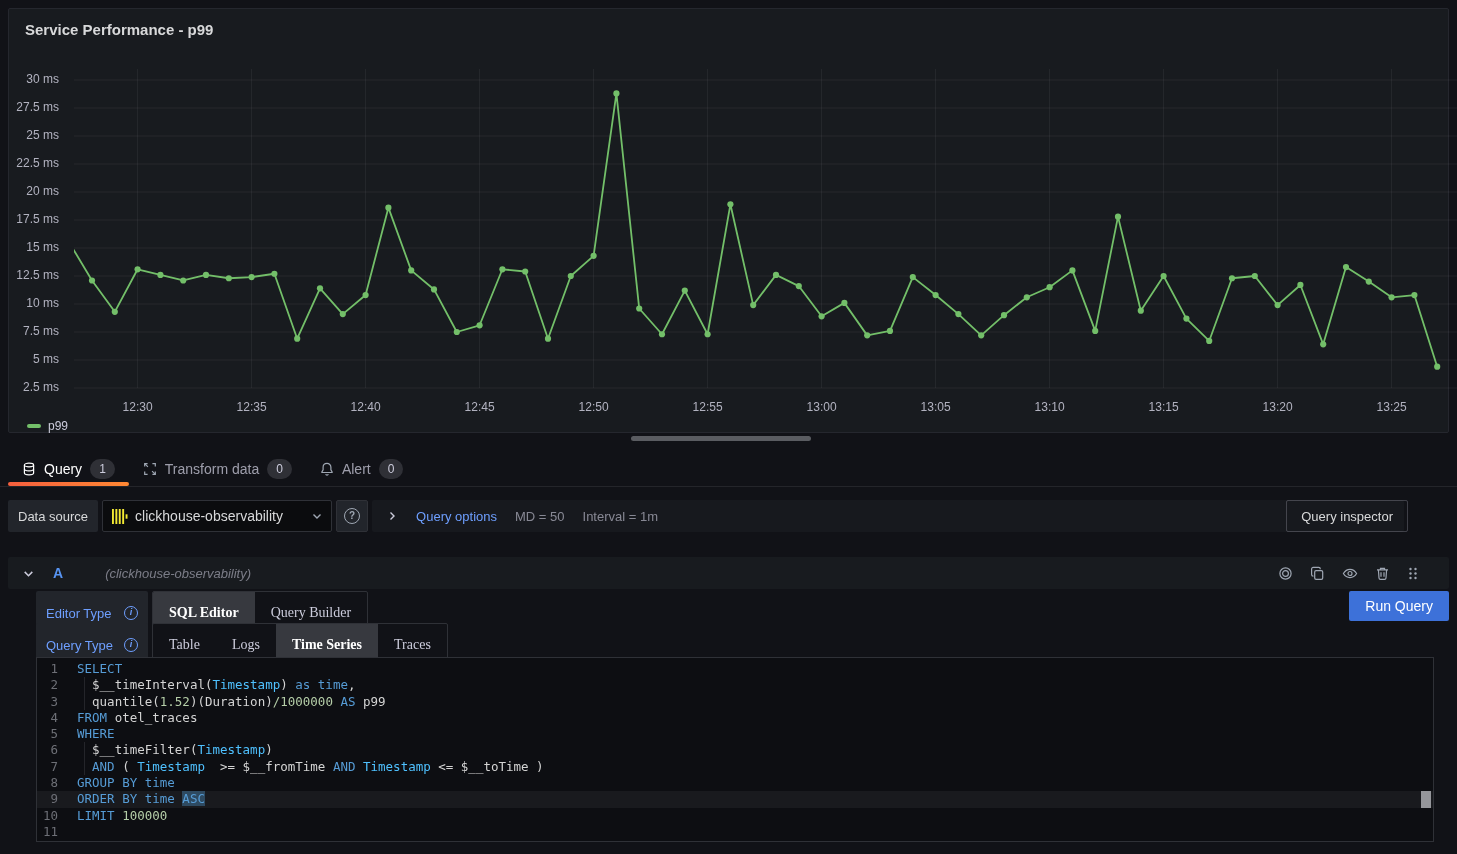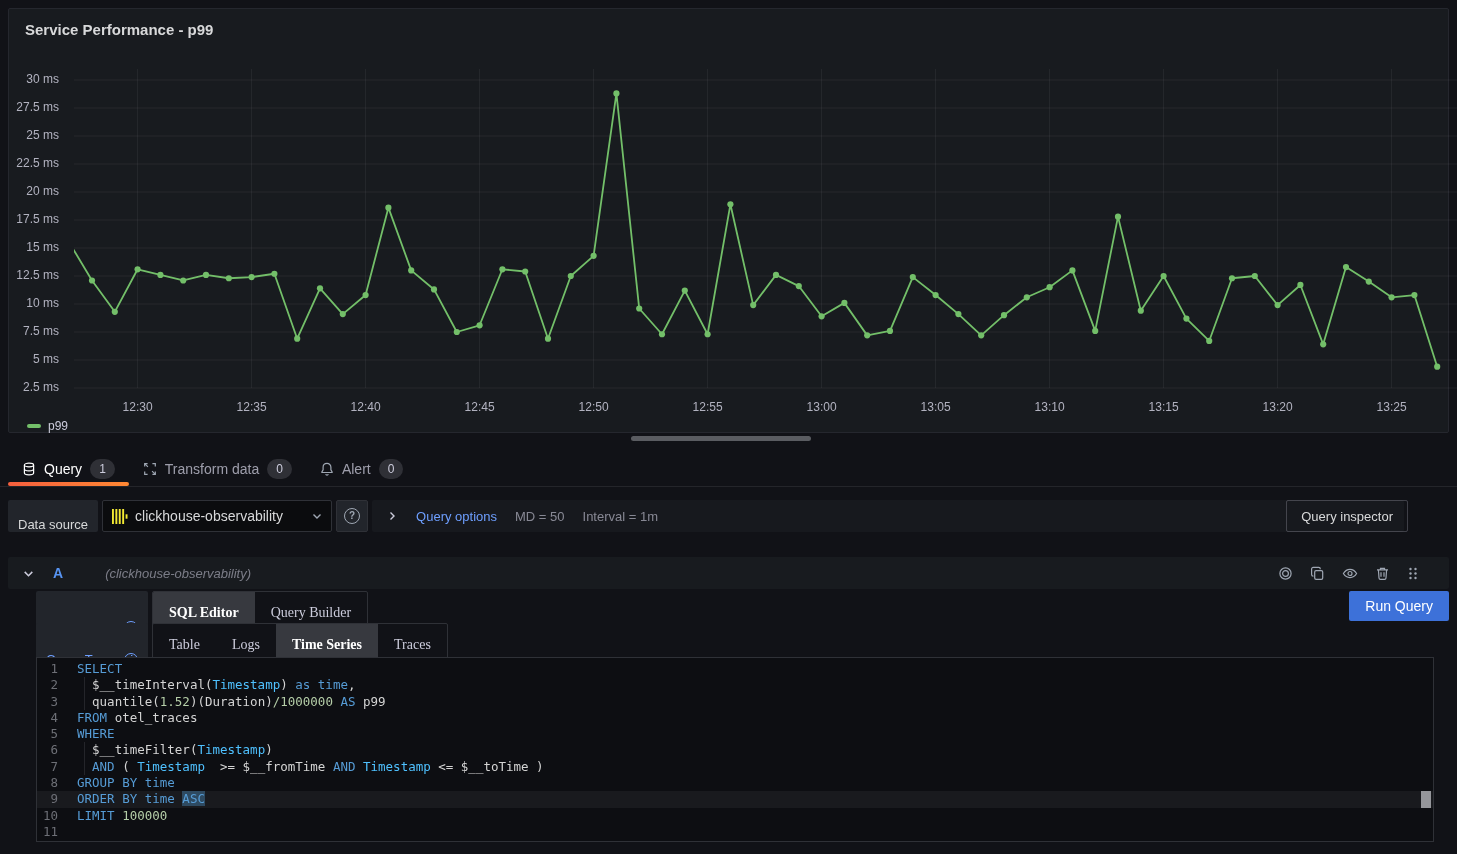--- a/index.html
+++ b/index.html
@@ -30,21 +30,21 @@
   .tab.active { color:#fff; }
   .tab.active .underline { position:absolute; left:0; right:0; bottom:0; height:4px; border-radius:2px;
          background:linear-gradient(90deg,#f55f3e,#ff8833); }
   .badge { background:rgba(204,204,220,.16); color:#ccccdc; font-size:12px; line-height:1;
            padding:4px 9px; border-radius:10px; }
   .tab svg { flex:none; }
   .tabs-divider { position:absolute; left:0; top:486px; width:1457px; height:1px; background:rgba(204,204,220,.10); }
 
   
   .ds-row { position:absolute; left:8px; top:500px; width:1441px; height:32px; display:flex; align-items:stretch; }
-  .form-label { display:flex; align-items:flex-end; gap:6px; background:#22252b; border-radius:2px;
+  .form-label { display:flex; align-items:center; gap:6px; background:#22252b; border-radius:2px;
                 padding:0 10px; font-size:13px; color:#d8d9da; margin-right:4px; }
   .form-label.blue { color:#6e9fff; }
   .ds-select { display:flex; align-items:center; gap:7px; width:230px; background:#0b0c0e;
                border:1px solid #2f3137; border-radius:2px; padding:0 8px; cursor:pointer; }
   .ds-select .ds-value { flex:1; font-size:14px; color:#d8d9da; white-space:nowrap; }
   .icon-btn { display:flex; align-items:center; justify-content:center; width:32px; background:#22252b;
               border:1px solid #2f3137; border-radius:2px; margin-left:4px; cursor:pointer; }
   .q-circle { width:16px; height:16px; border:1.4px solid #9fa7b3; border-radius:50%;
               font-size:10px; line-height:13px; text-align:center; color:#9fa7b3; font-weight:700; }
   .options-strip { flex:1; display:flex; align-items:center; gap:18px; background:#17191e;

